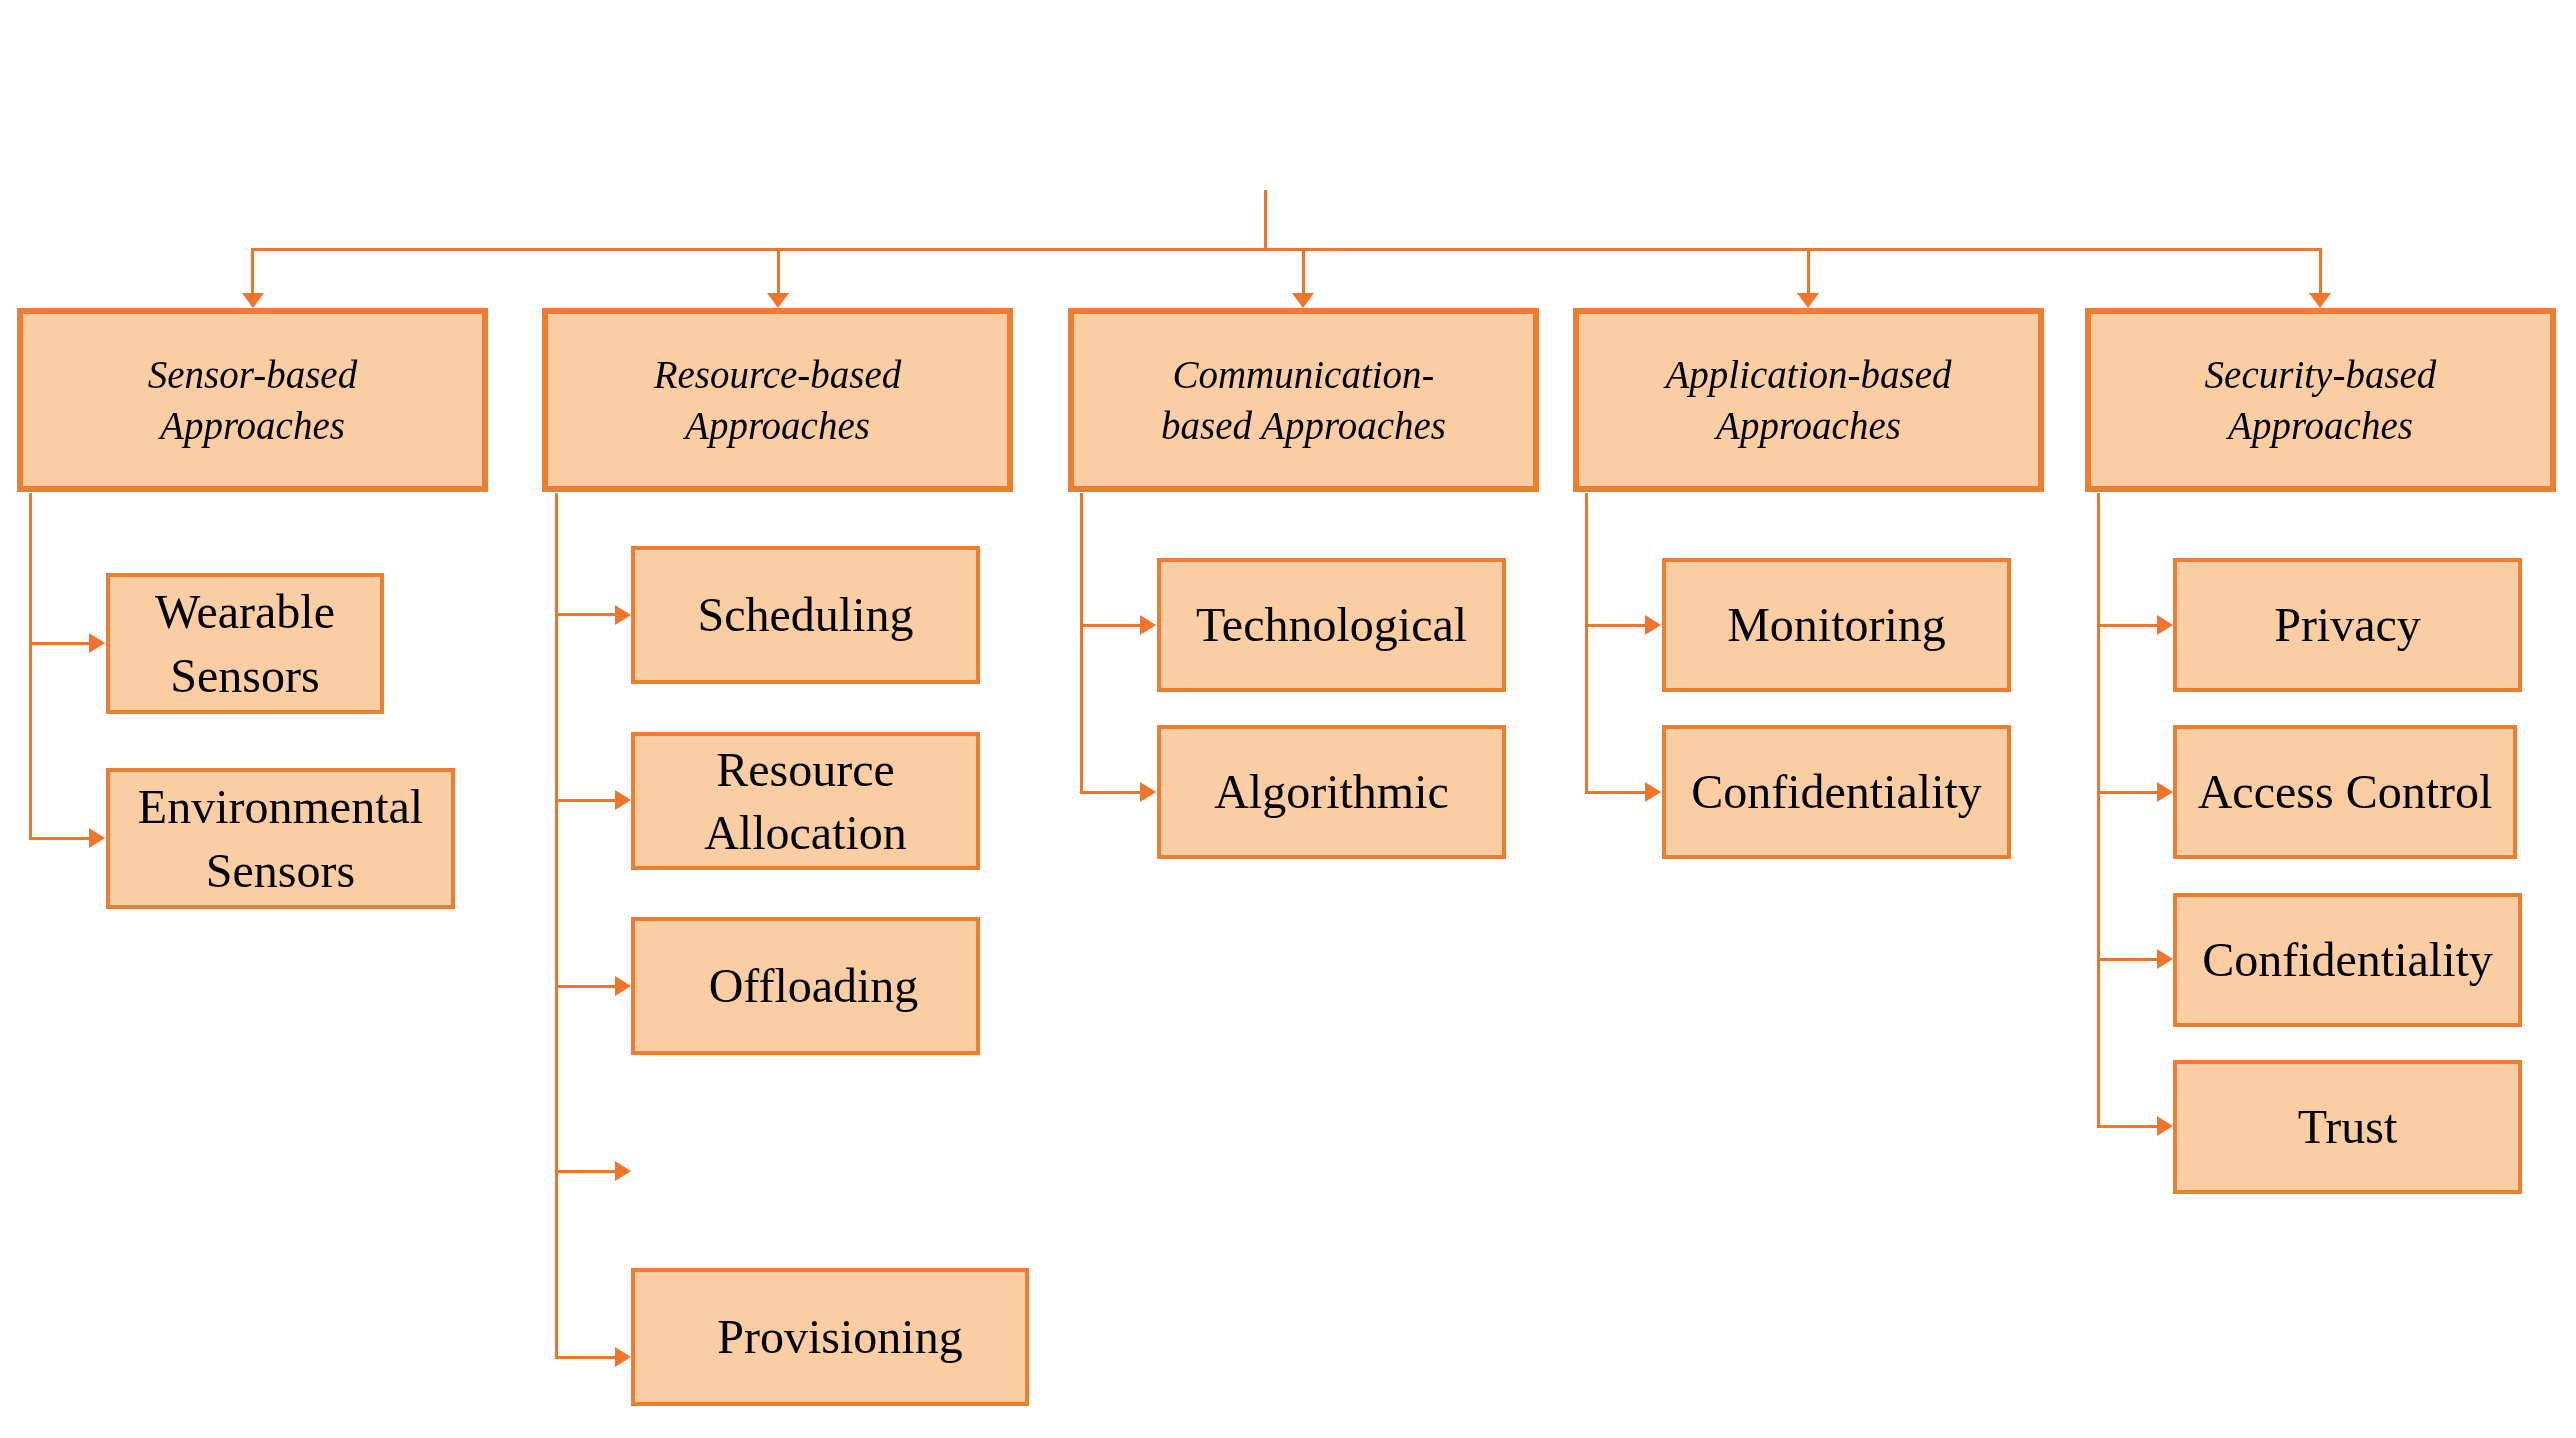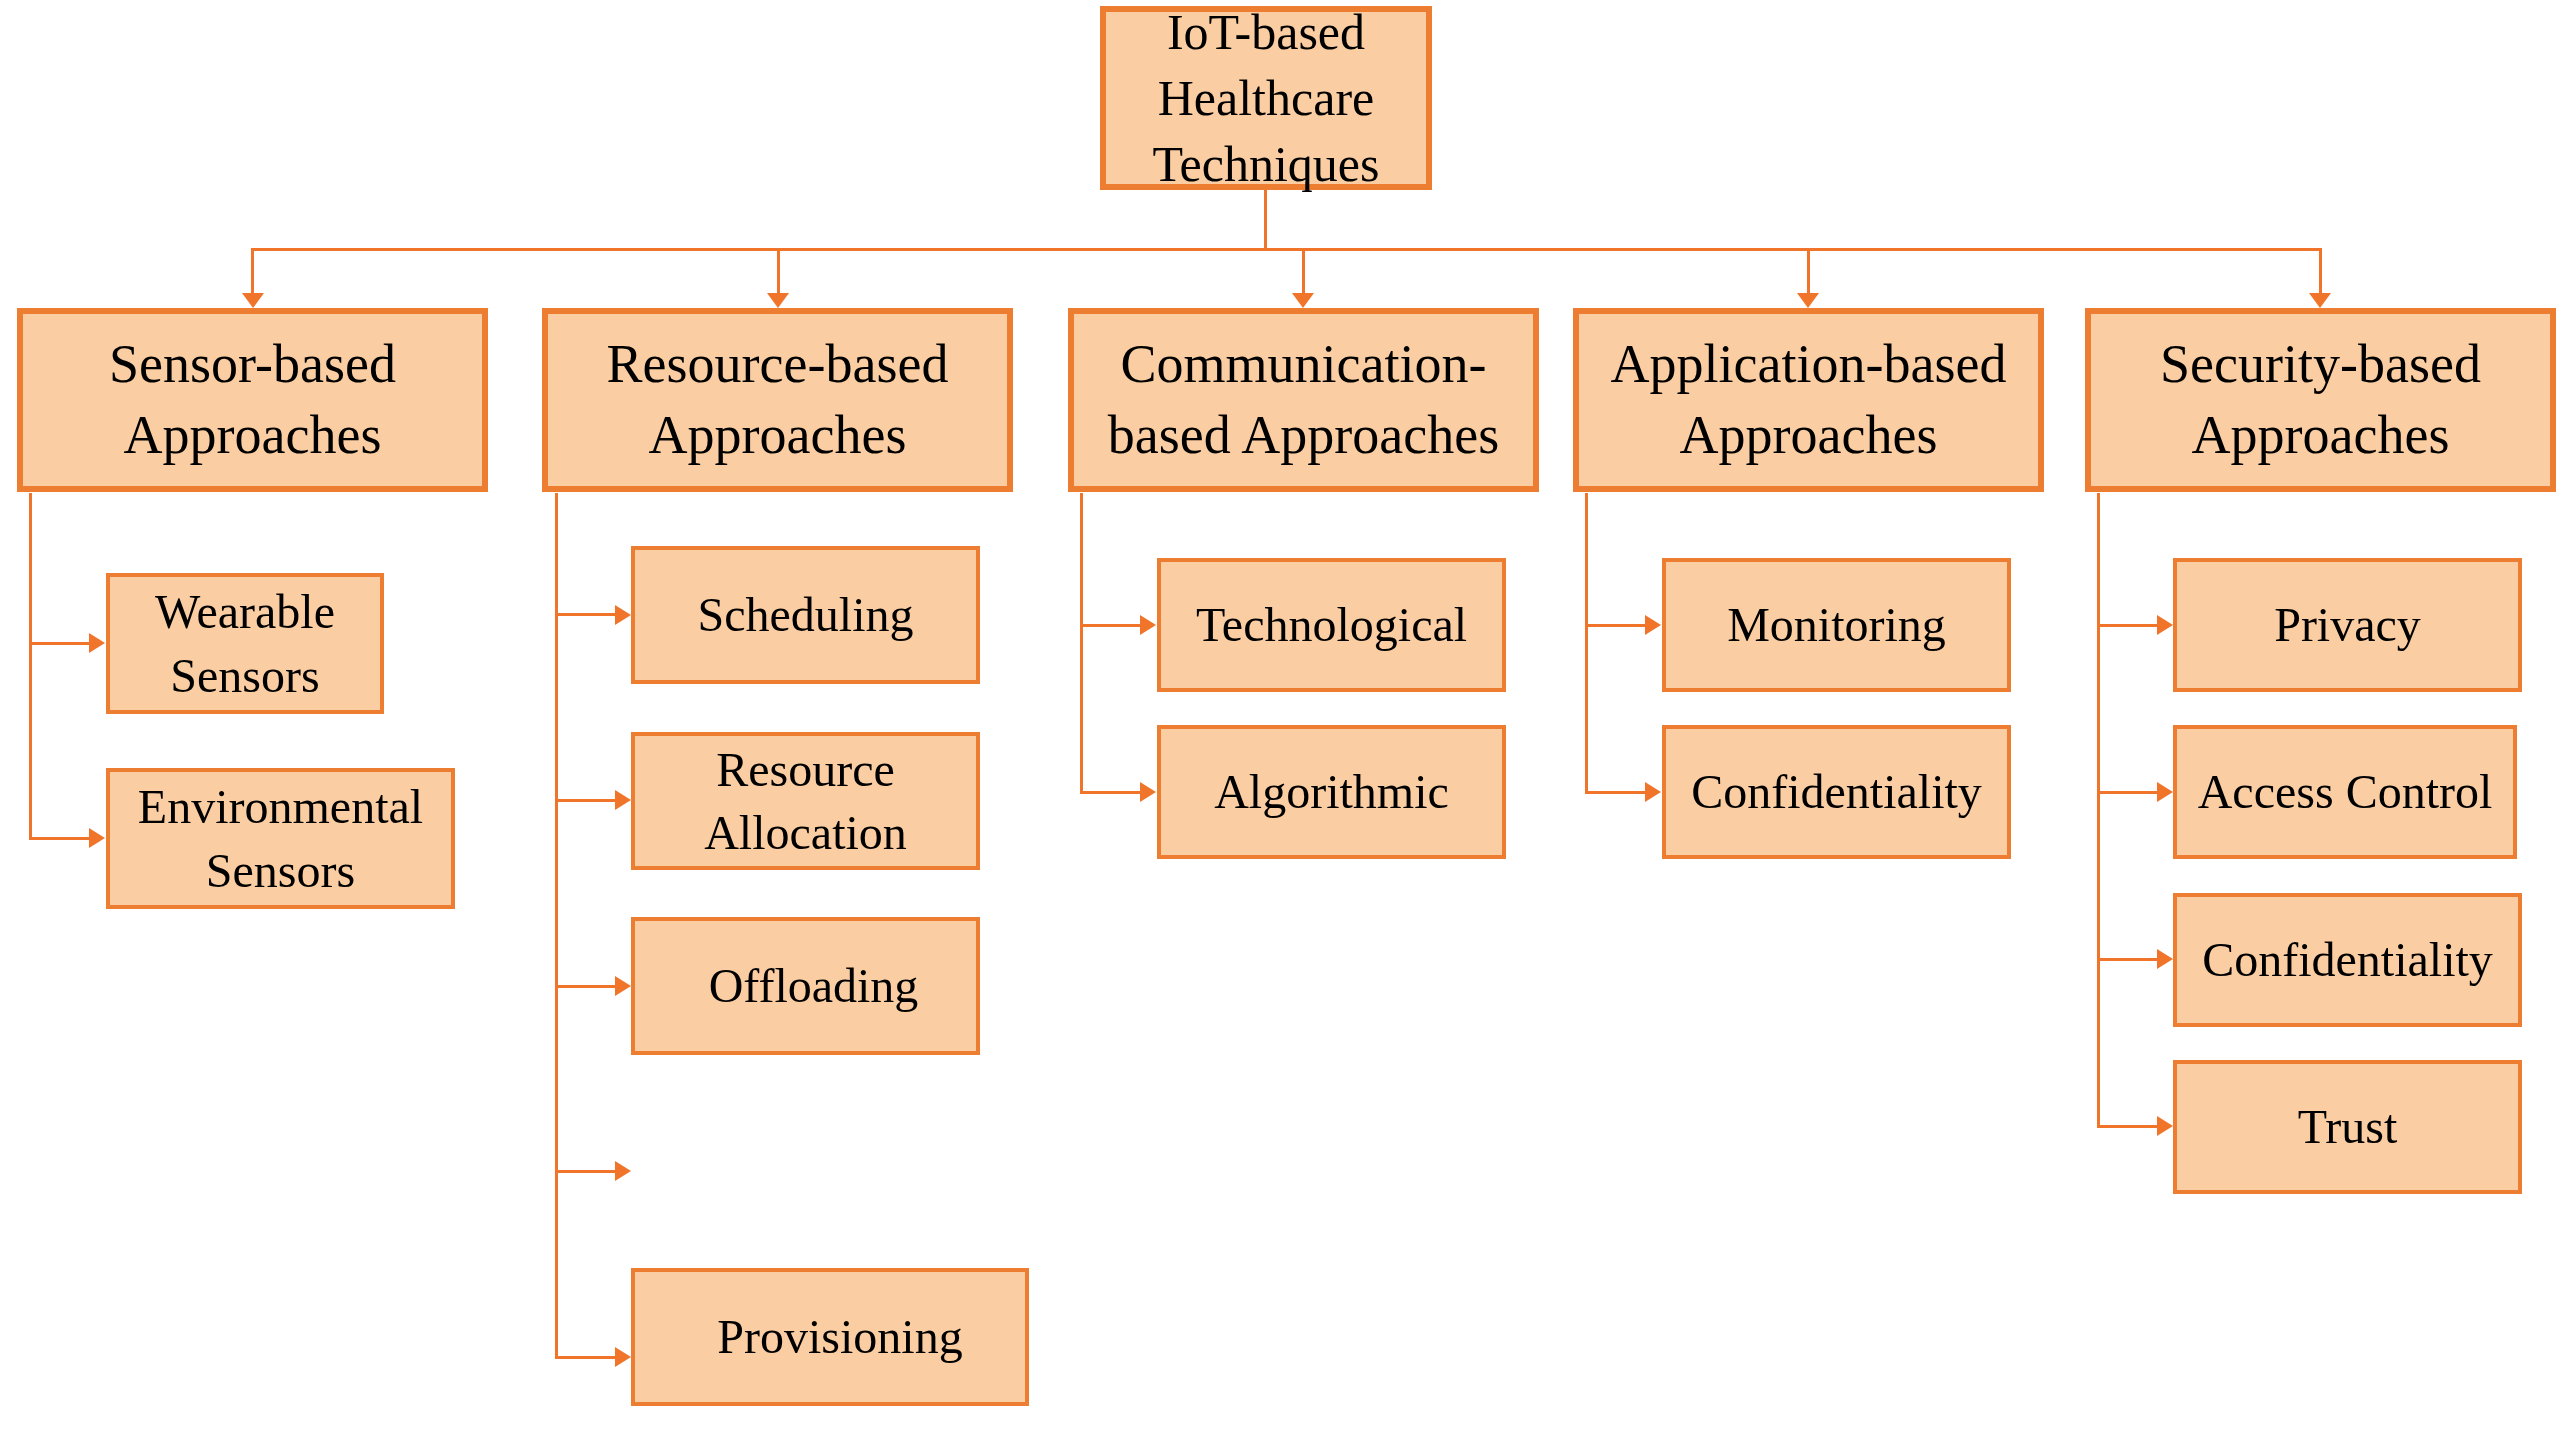--- a/index.html
+++ b/index.html
@@ -18,21 +18,21 @@
     background: var(--fill, #FACDA2);
     border: 4.1px solid var(--border, #ED7D31);
     display: flex;
     align-items: center;
     justify-content: center;
     text-align: center;
     white-space: pre-line;
     line-height: 1.32;
   }
   .root-box   { border-width: 6.1px; font-size: 50px; }
-  .branch-box { border-width: 6.1px; font-size: 54px; }
+  .branch-box { border-width: 6.1px; font-size: 39px; font-style: italic; }
   .child-box  { border-width: 4.1px; font-size: 48px; }
   .vline, .hline {
     position: absolute;
     background: var(--connector, #F0752B);
   }
   .vline { width: 2.7px; }
   .hline { height: 2.7px; }
   .arrow-down {
     position: absolute;
     width: 0; height: 0;
@@ -45,22 +45,20 @@
     width: 0; height: 0;
     border-top: 10.2px solid transparent;
     border-bottom: 10.2px solid transparent;
     border-left: 16.4px solid var(--connector, #F0752B);
   }
 </style>
 </head>
 <body>
 
 <div id="canvas" style="--fill: #FACDA2; --border: #ED7D31; --connector: #F0752B; --bg: #FFFFFF; color: rgb(0, 0, 0);">
-    <div class="node root-box" style="left: 1100px; top: 5.5px; width: 332px; height: 184px;">IoT-based Healthcare
-Techniques</div>
     <div class="vline" style="left: 1264px; top: 190px; height: 61px;"></div>
     <div class="hline" style="left: 251px; top: 248px; width: 2070px;"></div>
     <div class="vline" style="left: 251px; top: 248px; height: 45px;"></div>
     <div class="arrow-down" style="left: 242px; top: 293px;"></div>
     <div class="node branch-box" style="left: 17px; top: 308px; width: 471px; height: 184px;">Sensor-based
 Approaches</div>
     <div class="vline" style="left: 29px; top: 493px; height: 347px;"></div>
     <div class="hline" style="left: 29px; top: 642px; width: 60px;"></div>
     <div class="arrow-right" style="left: 89px; top: 633px;"></div>
     <div class="node child-box" style="left: 106px; top: 573px; width: 278px; height: 141px;">Wearable

